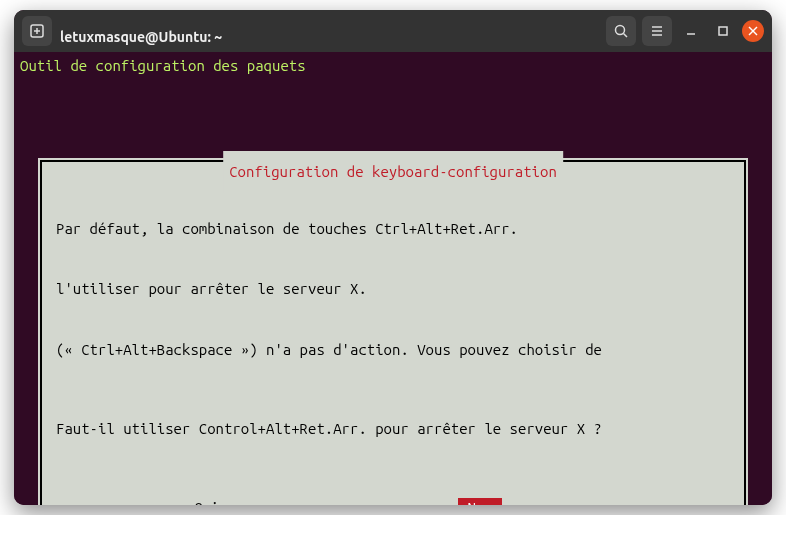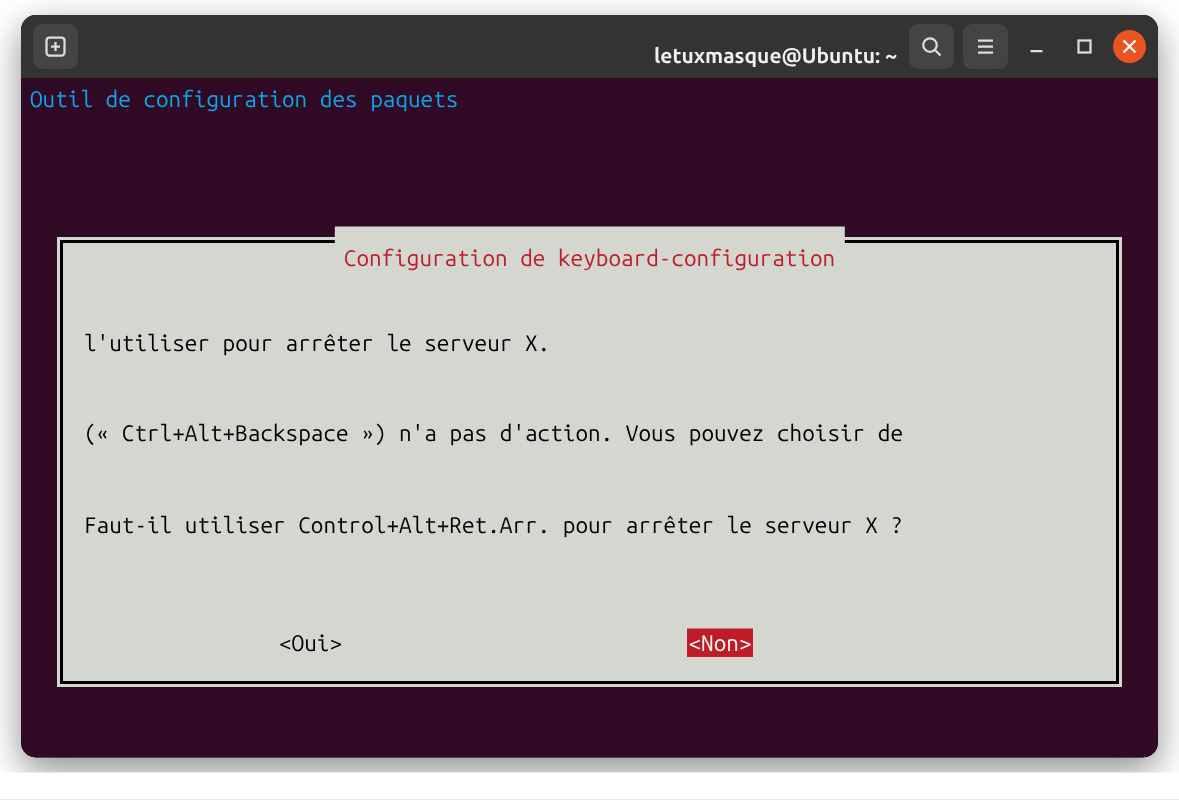--- a/index.html
+++ b/index.html
@@ -29,21 +29,21 @@
       padding: 0 8px;
       gap: 8px;
     }
     .tb-left, .tb-right {
       display: flex;
       align-items: center;
       gap: 6px;
     }
     .tb-title {
       flex: 1;
-      text-align: right;
+      text-align: left;
       color: #f0f0f0;
       font-family: Ubuntu, sans-serif;
       font-weight: 600;
       font-size: 14px;
       margin-top: 11px;
     }
     .tb-btn {
       width: 30px;
       height: 30px;
       background: #444444;
@@ -75,21 +75,21 @@
       flex: 1;
       background: #300a24;
       padding: 4px 6px;
       font-family: 'Ubuntu Mono', 'DejaVu Sans Mono', monospace;
       font-size: 15px;
       line-height: 1.3;
       color: #eeeeec;
       position: relative;
     }
     .term-header {
-      color: #0ea5e9;
+      color: #bef264;
     }
     .dialog {
       position: absolute;
       left: 24px;
       right: 24px;
       top: 106px;
       background: #d3d7cf;
       color: #000;
       padding: 0;
     }
@@ -111,20 +111,21 @@
     }
     .dialog-body {
       font-family: 'Ubuntu Mono', 'DejaVu Sans Mono', monospace;
       font-size: 15px;
       line-height: 1.35;
       white-space: pre-wrap;
       color: #000;
       margin-top: 6px;
     }
     .dialog-question {
+      margin-top: 18px;
     }
     .dialog-buttons {
       display: flex;
       margin-top: 18px;
       padding-left: 130px;
     }
     .dlg-btn {
       font-family: 'Ubuntu Mono', 'DejaVu Sans Mono', monospace;
       font-size: 15px;
     }
@@ -187,20 +188,21 @@
     </div>
   </div>
 
   <div class="terminal">
     <div class="term-header">Outil de configuration des paquets</div>
 
     <div class="dialog">
       <div class="dialog-inner">
         <div class="dialog-title"> Configuration de keyboard-configuration </div>
         <div class="dialog-body">
+          <div>Par défaut, la combinaison de touches Ctrl+Alt+Ret.Arr.</div>
           <div>l'utiliser pour arrêter le serveur X.</div>
           <div>(« Ctrl+Alt+Backspace ») n'a pas d'action. Vous pouvez choisir de</div>
           <div class="dialog-question">Faut-il utiliser Control+Alt+Ret.Arr. pour arrêter le serveur X ?</div>
         </div>
         <div class="dialog-buttons">
           <span class="dlg-btn dlg-btn-yes">&lt;Oui&gt;</span>
           <span class="dlg-btn dlg-btn-no">&lt;Non&gt;</span>
         </div>
       </div>
     </div>

